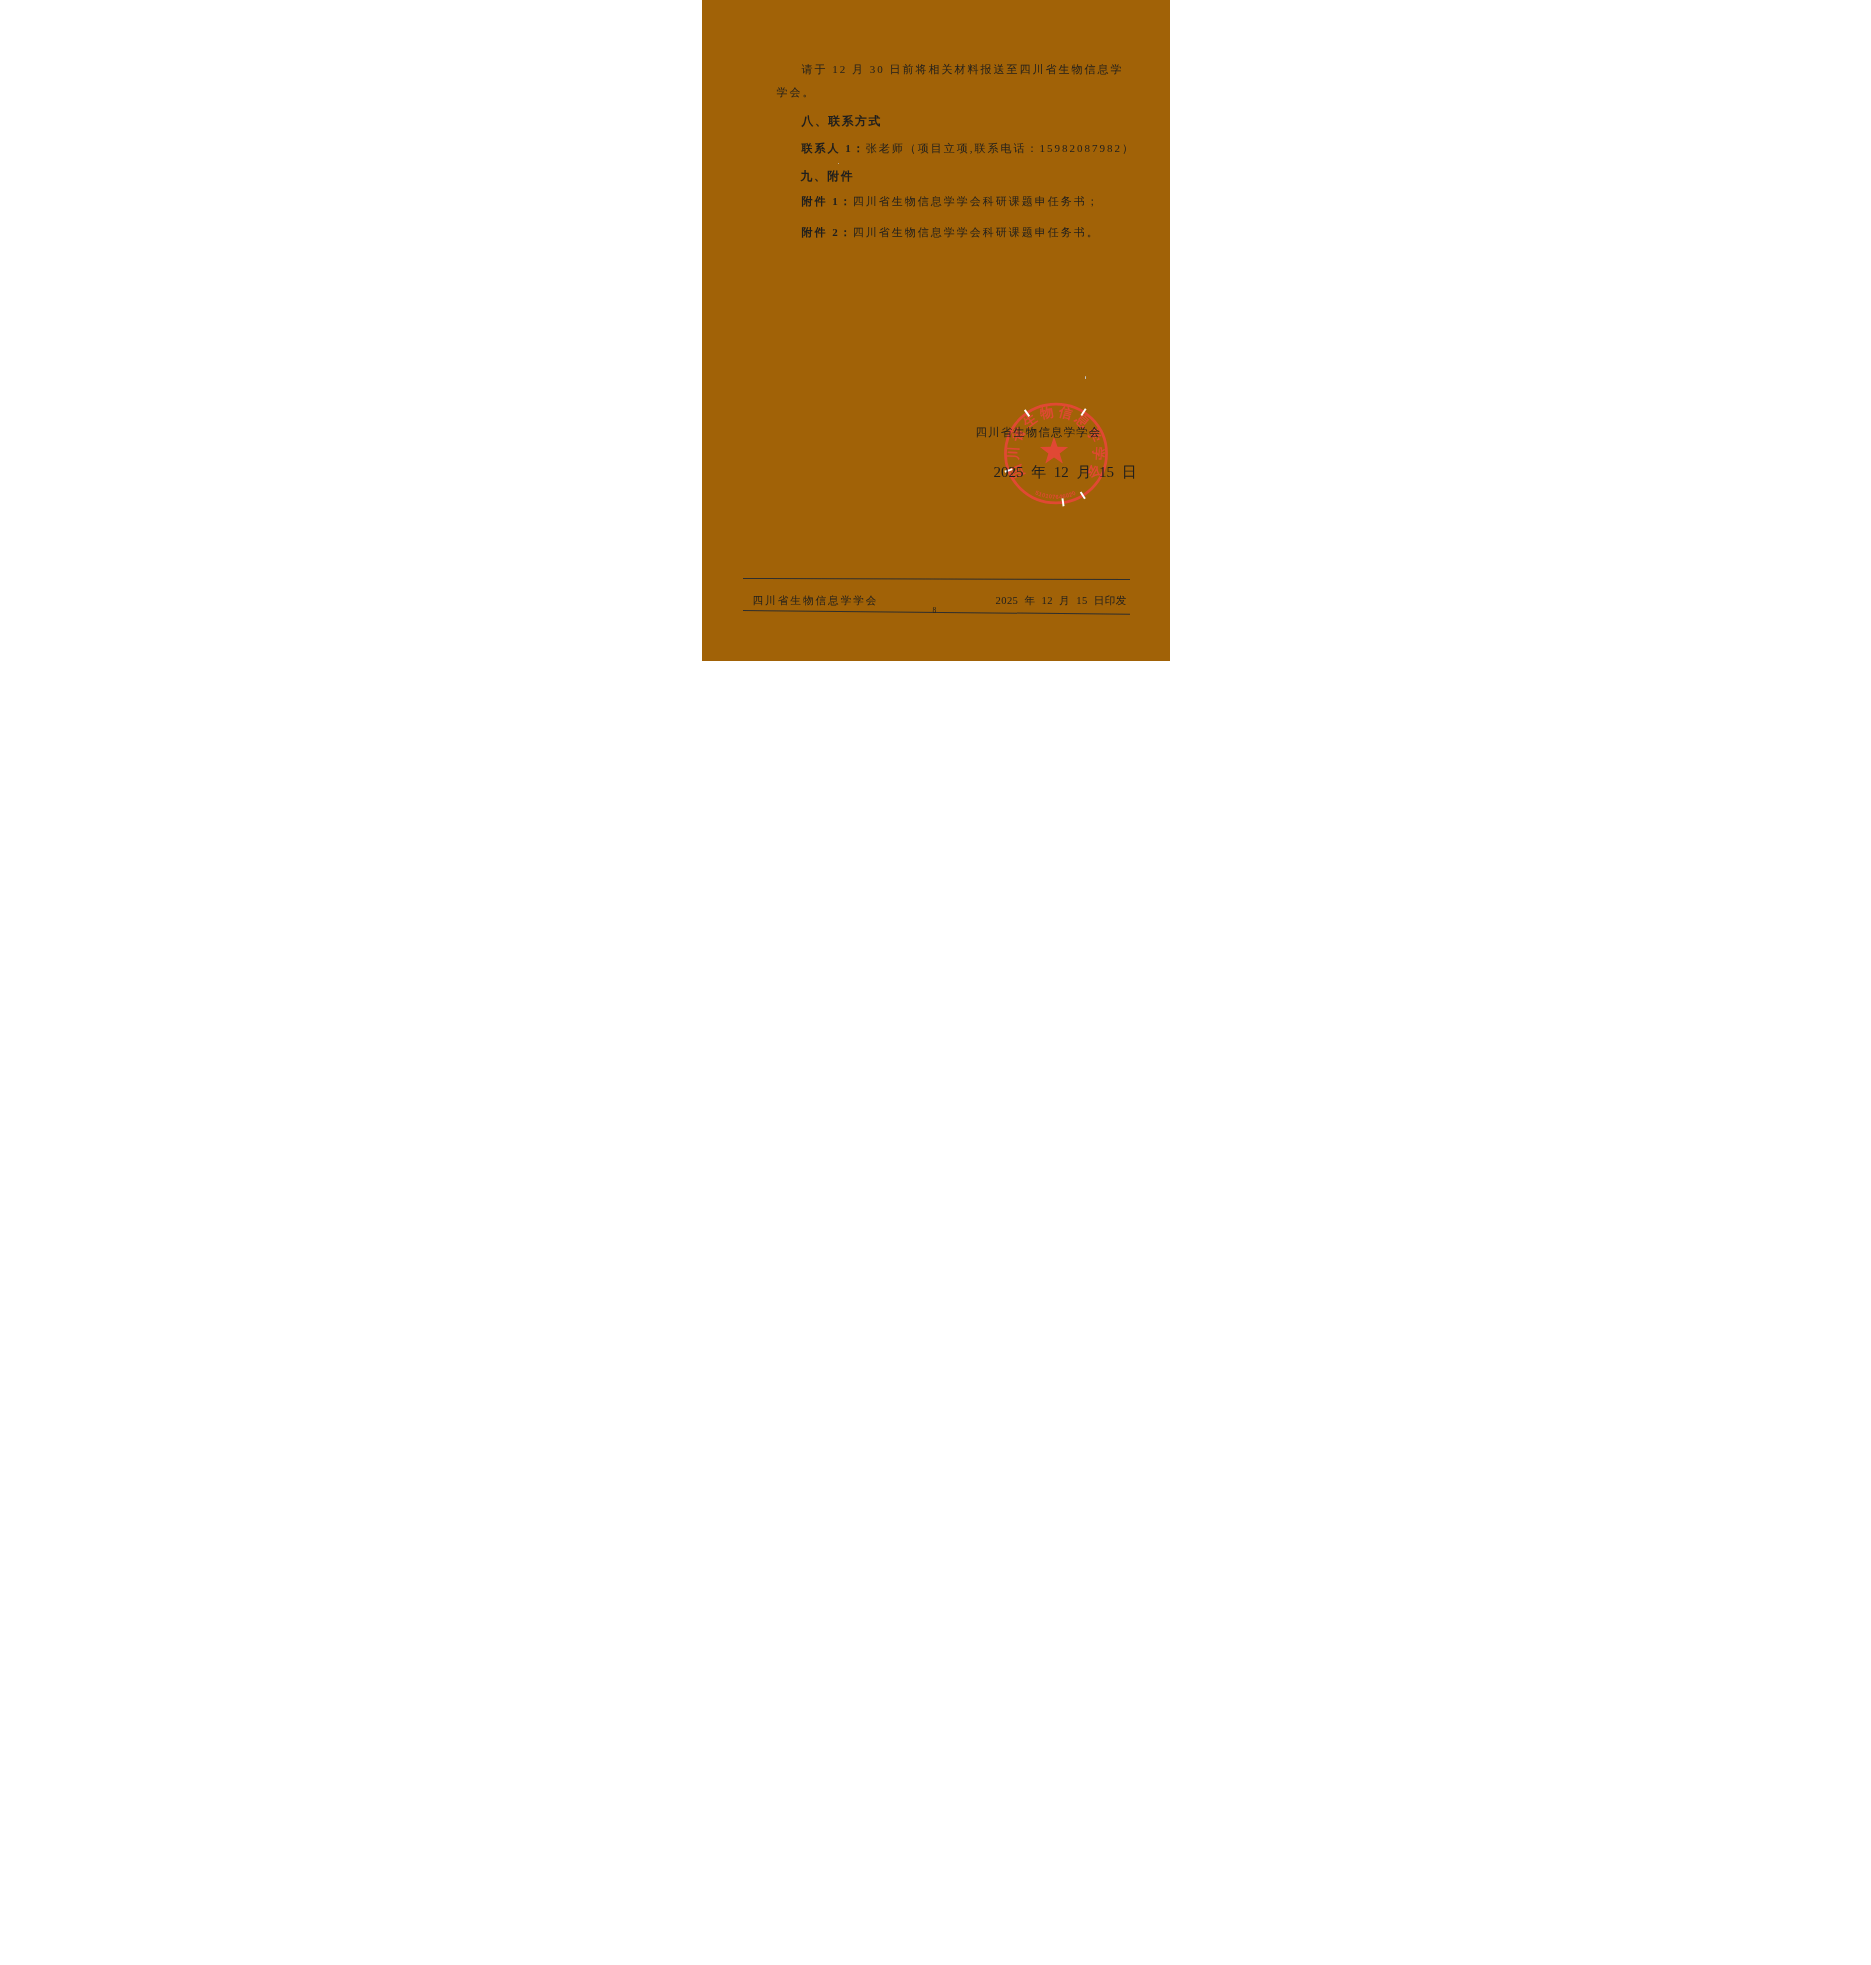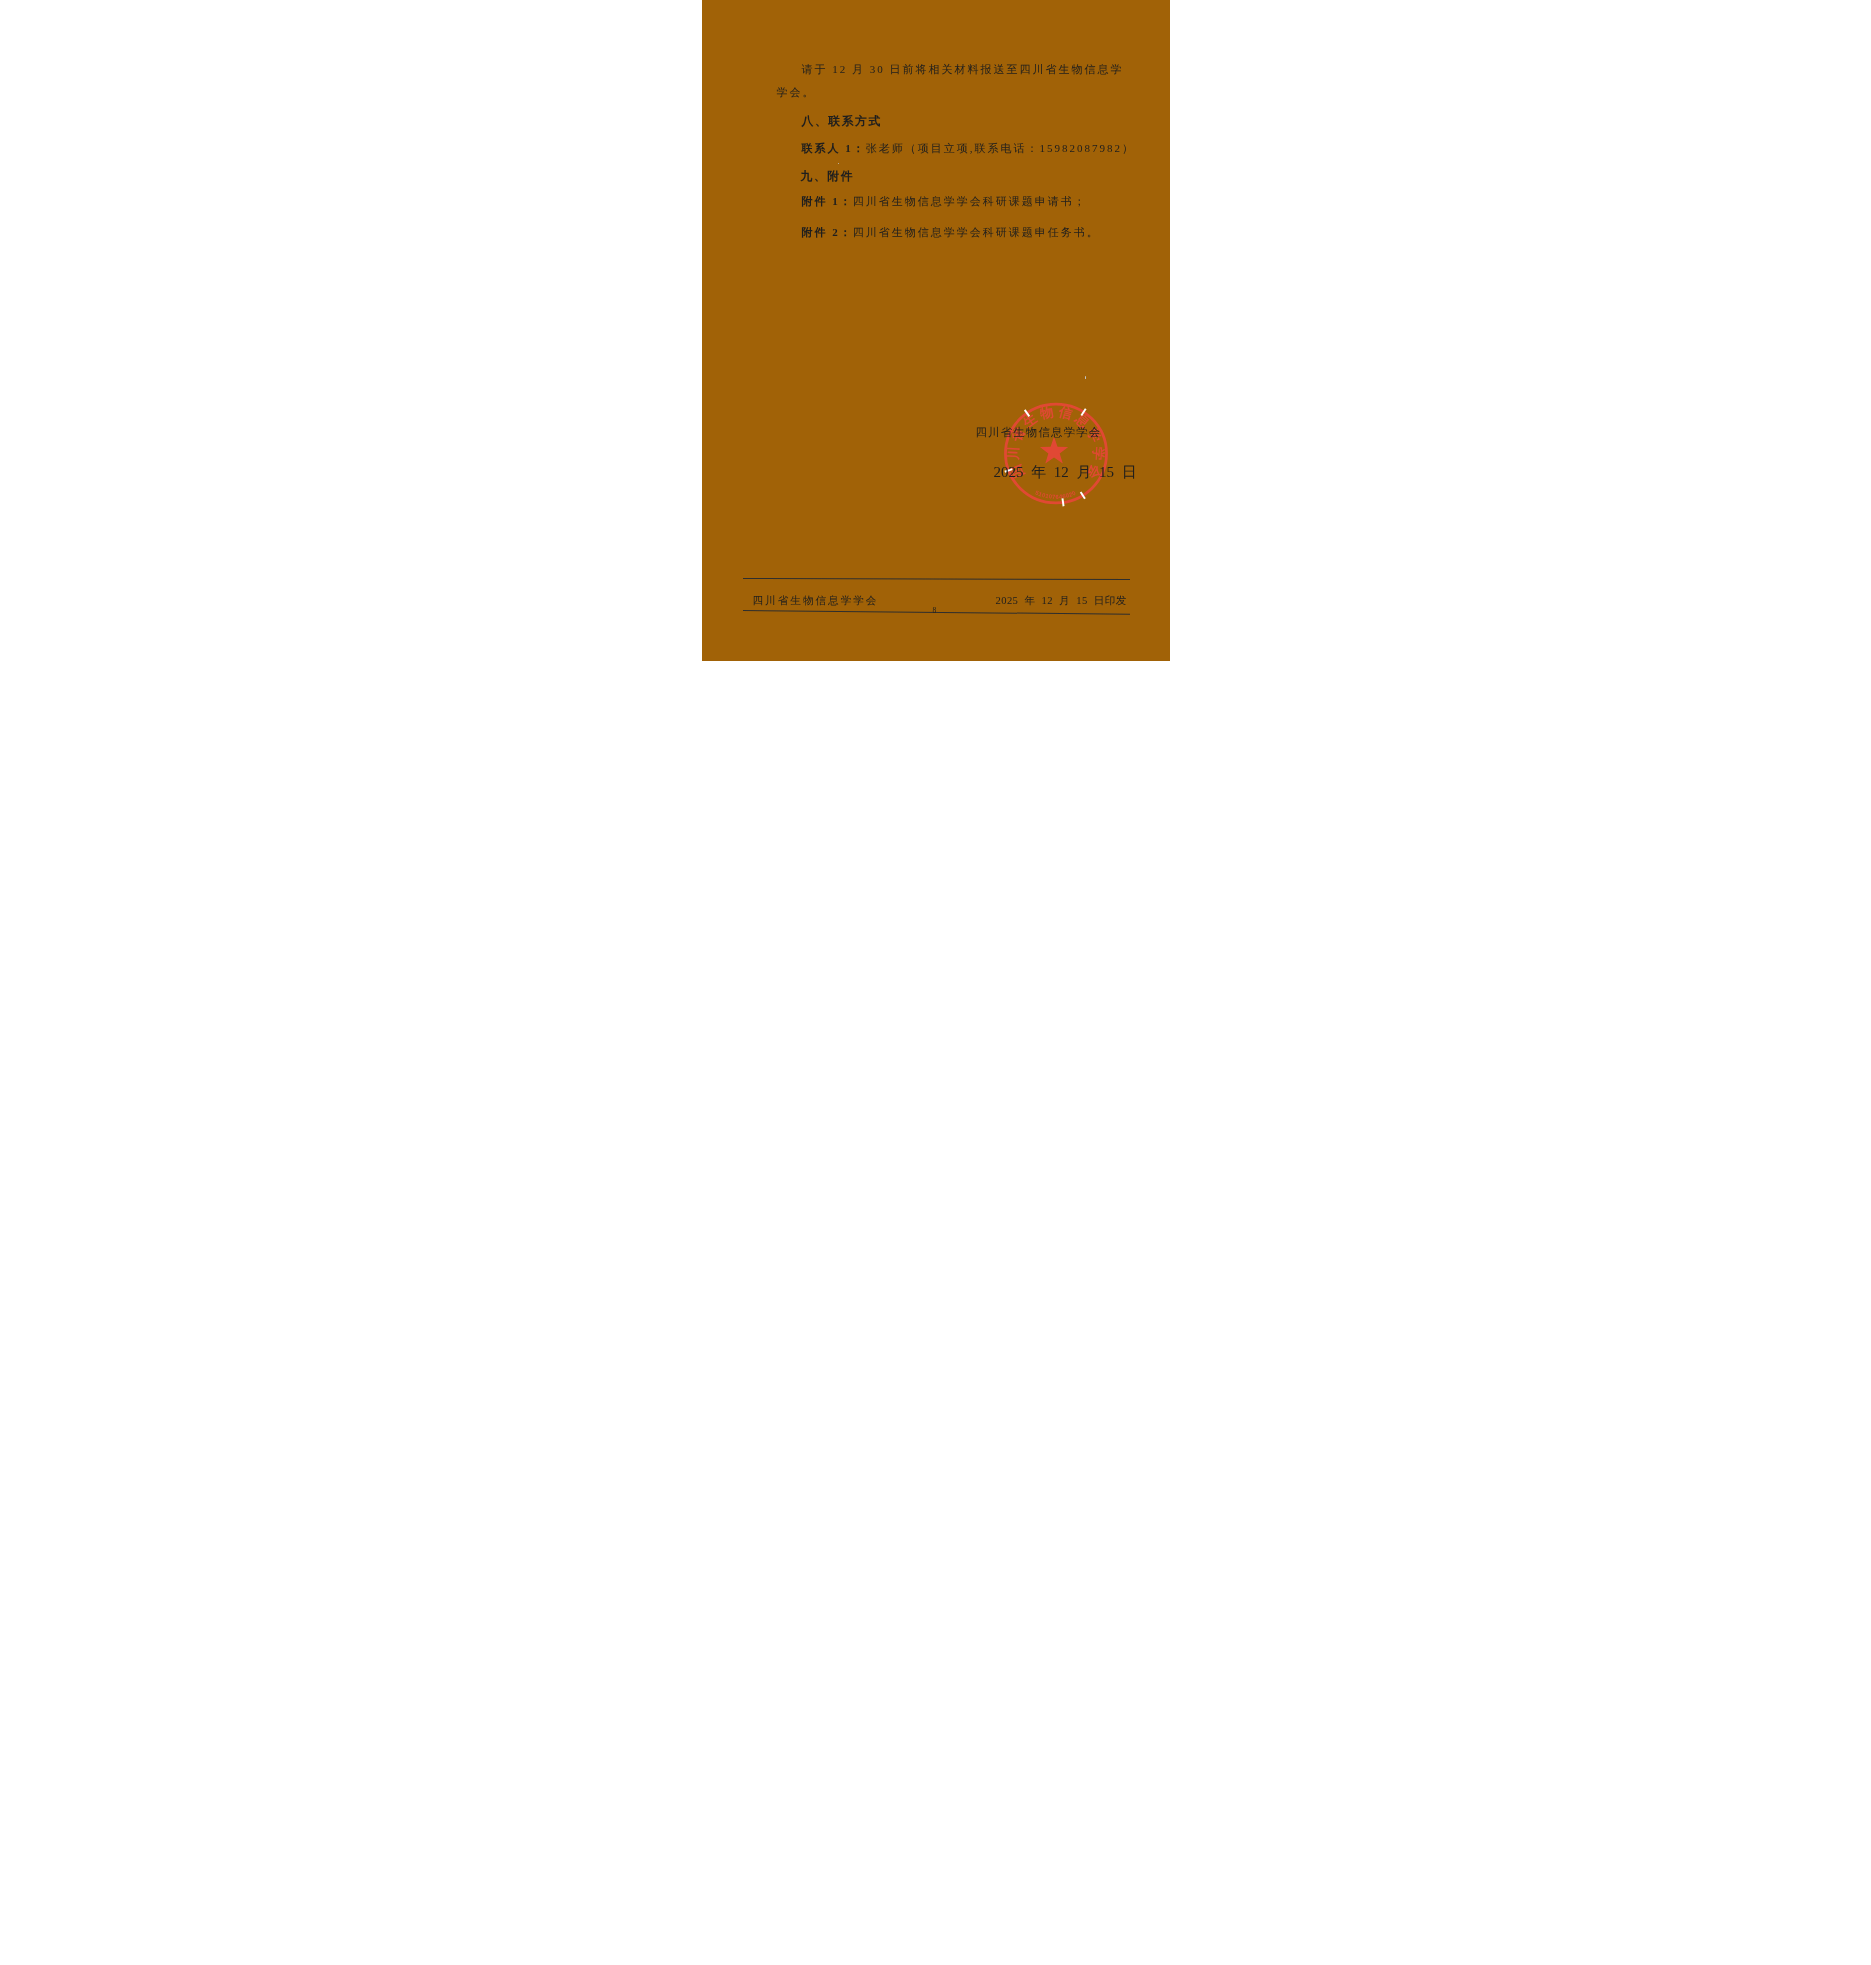--- a/index.html
+++ b/index.html
@@ -35,21 +35,21 @@
 
   <div class="tline heading" style="left:100px;top:114px;">八、联系方式</div>
 
   <div class="tline body-line" style="left:100px;top:141px;">
     <b>联系人 1：</b><span>张老师（项目立项,联系电话：15982087982）</span>
   </div>
 
   <div class="tline heading" style="left:99px;top:169px;">九、附件</div>
 
   <div class="tline body-line" style="left:100px;top:194px;">
-    <b>附件 1：</b><span>四川省生物信息学学会科研课题申请书；</span>
+    <b>附件 1：</b><span>四川省生物信息学学会科研课题申任务书；</span>
   </div>
 
   <div class="tline body-line" style="left:100px;top:225px;">
     <b>附件 2：</b><span>四川省生物信息学学会科研课题申任务书。</span>
   </div>
 
   <div class="speck" style="left:136px;top:163px;width:1.6px;height:1.2px;"></div>
   <div class="speck" style="left:383px;top:376px;width:0.8px;height:2.8px;"></div>
 
   <div class="seal-wrap">

